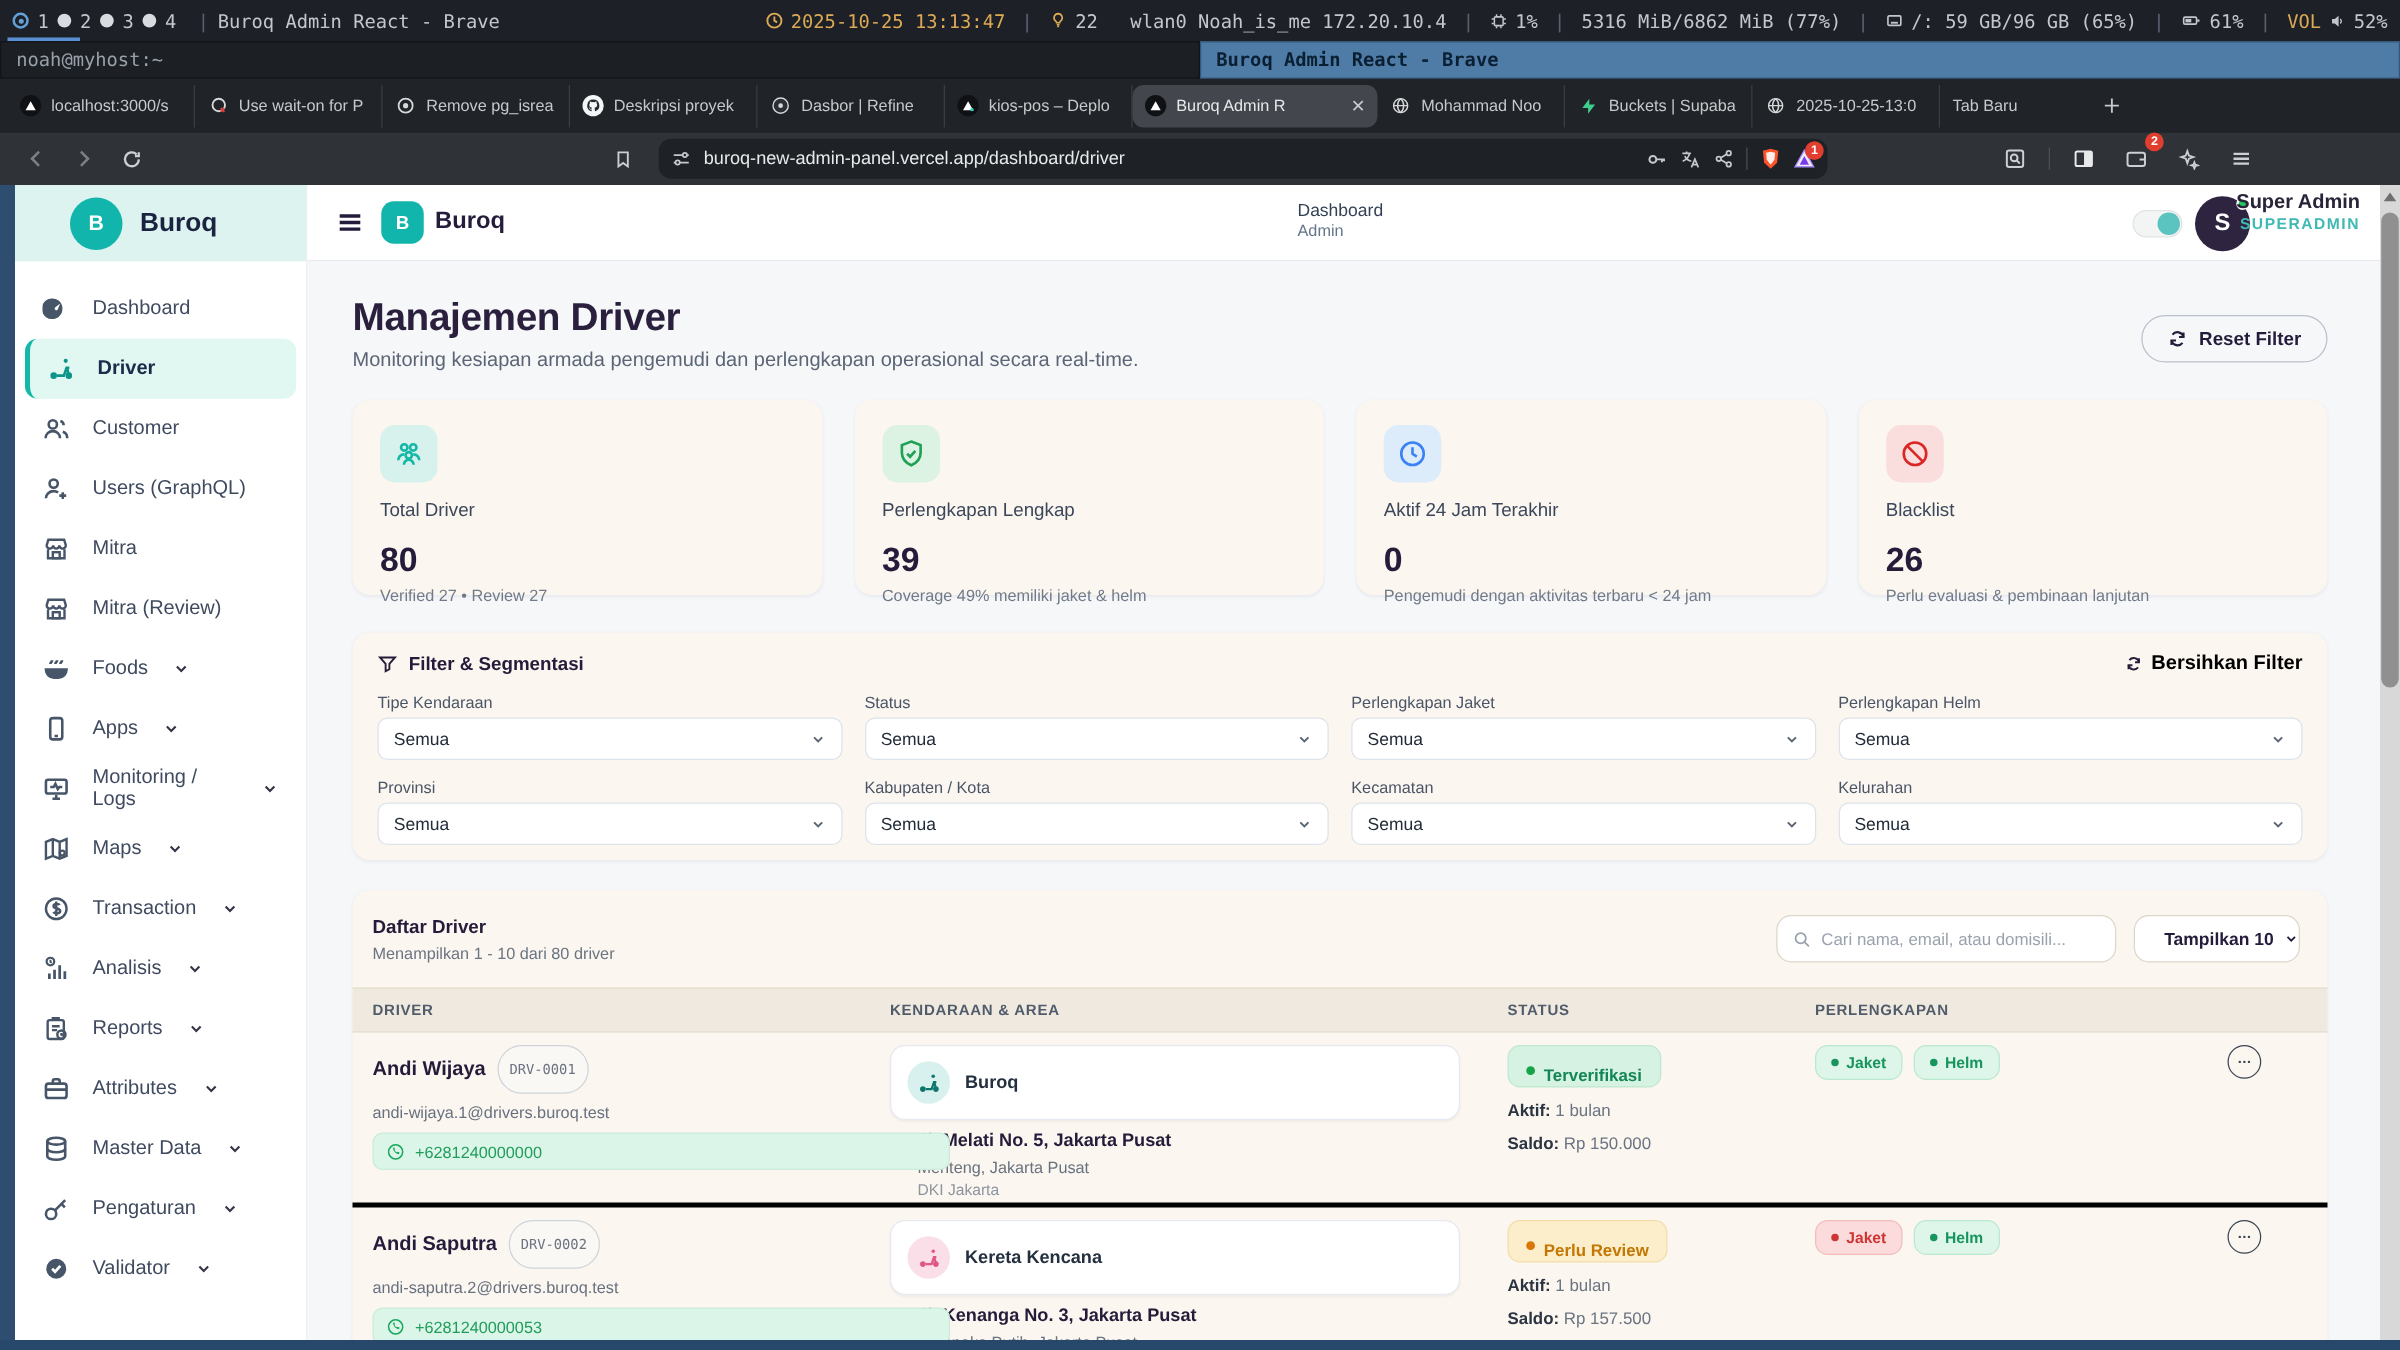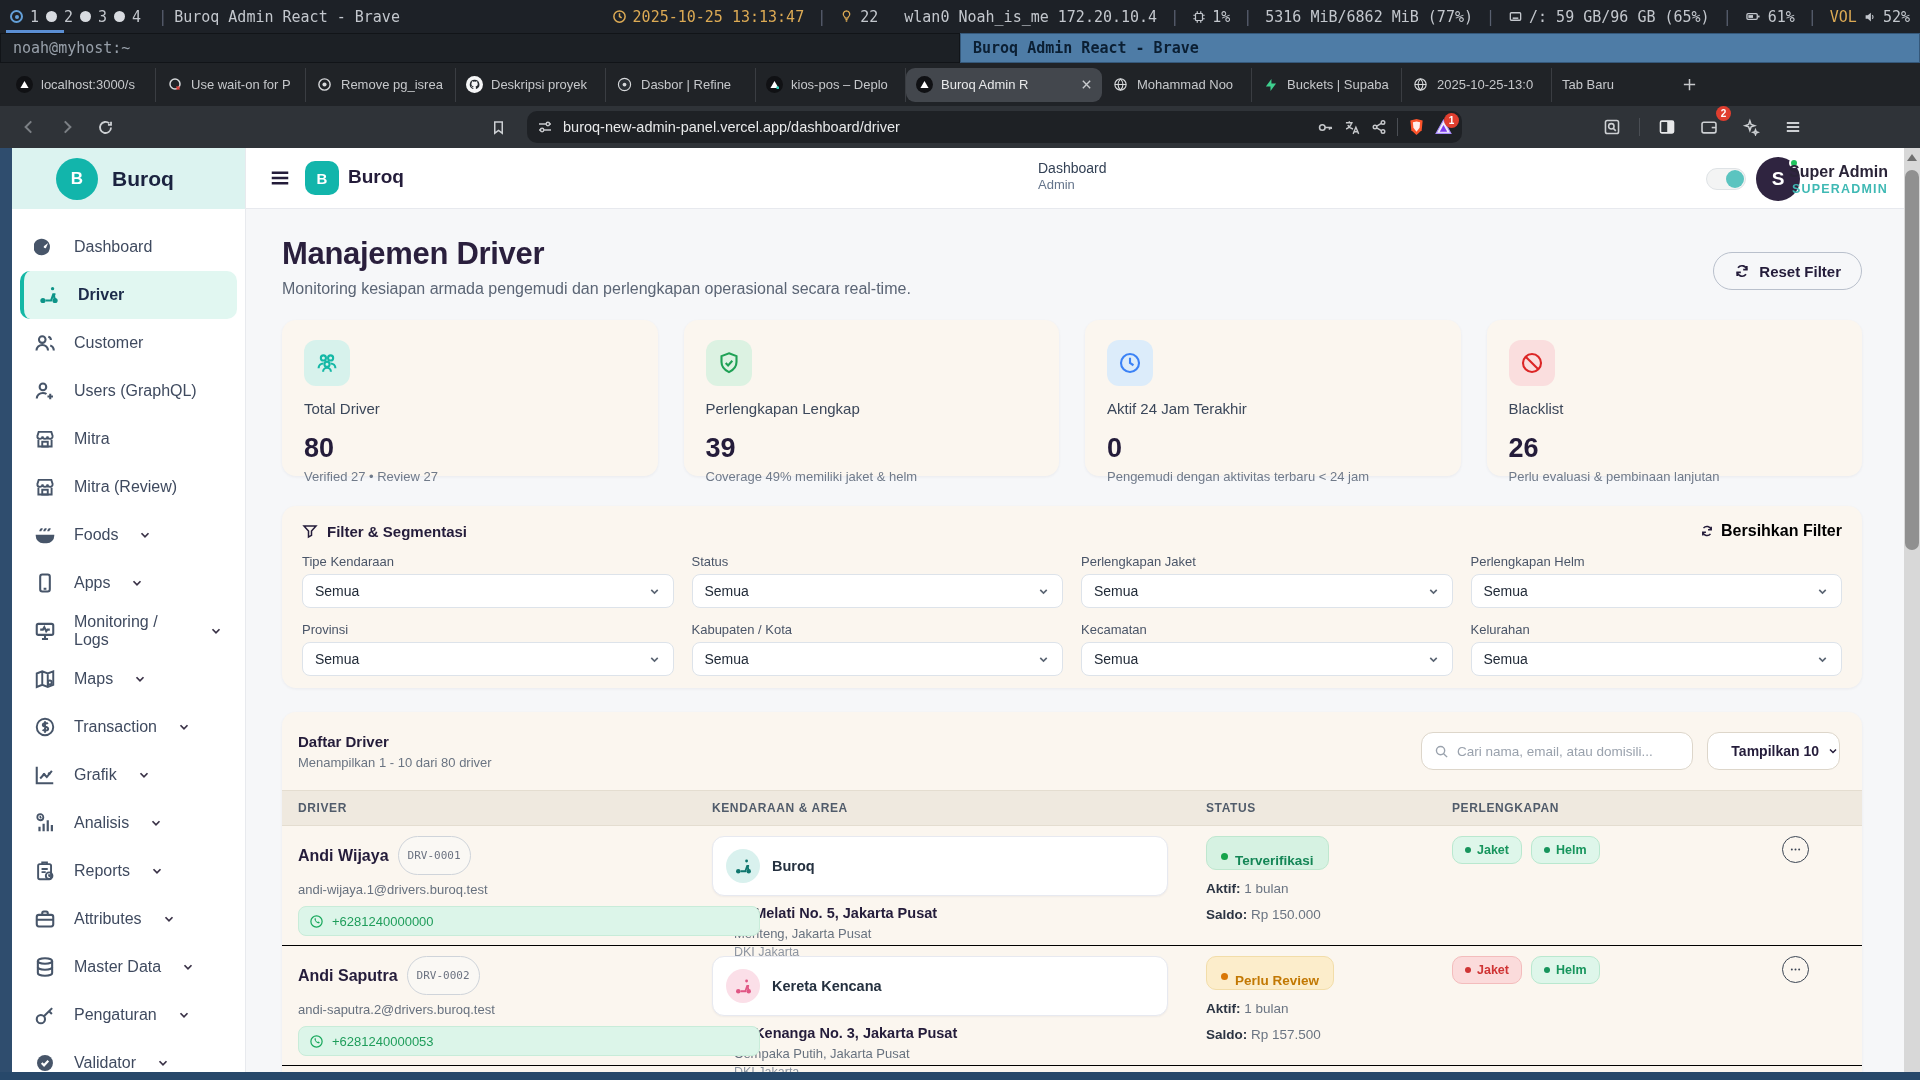--- a/index.html
+++ b/index.html
@@ -86,21 +86,21 @@
     font-weight:bold; font-size:15px; display:flex; align-items:center; justify-content:center; }
   .ah-brand { position:absolute; left:102px; top:18px; font-size:19px; font-weight:bold; color:#241c3a; }
   .crumb { position:absolute; left:792px; top:11px; line-height:1.3; }
   .crumb .c1 { font-size:14px; color:#334155; }
   .crumb .c2 { font-size:13px; color:#64748b; }
   .toggle { position:absolute; left:1460px; top:20px; width:40px; height:22px; border-radius:11px; background:#f3f4f4; border:1px solid #dfe3e6; }
   .toggle .knob { position:absolute; right:1px; top:1px; width:18px; height:18px; border-radius:50%; background:#5bc4c0; }
   .avatar { position:absolute; left:1510px; top:9px; width:44px; height:44px; border-radius:50%; background:#2f2440; color:#fff;
     font-size:19px; font-weight:bold; display:flex; align-items:center; justify-content:center; }
   .avatar .presence { position:absolute; right:1px; top:1px; width:10px; height:10px; border-radius:50%; background:#22c55e; border:2px solid #fff; }
-  .who { position:absolute; right:16px; top:14px; text-align:right; line-height:1.25; }
+  .who { position:absolute; right:16px; top:4px; text-align:right; line-height:1.25; }
   .who .nm { font-size:16px; font-weight:bold; color:#2a2438; }
   .who .rl { font-size:12.5px; font-weight:bold; color:#3fb9b4; letter-spacing:1.2px; }
 
   
   .content { position:absolute; left:0; top:61px; width:1658px; height:863px; overflow:hidden; background:#f6f7f9; padding:27px 42px 0 36px; }
   .titlerow { display:flex; align-items:flex-start; }
   .pg-title { font-size:31px; font-weight:bold; color:#2a1f3d; letter-spacing:-.3px; }
   .pg-sub { margin-top:8px; font-size:16px; color:#5b6575; }
   .resetbtn { margin-left:auto; margin-top:16px; height:38px; padding:0 20px; border:1.5px solid #b9c0cc; border-radius:19px;
     display:flex; align-items:center; gap:9px; font-size:15px; font-weight:bold; color:#241c3a; background:transparent; }
@@ -130,21 +130,21 @@
   .searchbox { margin-left:auto; width:272px; height:38px; background:#fff; border:1px solid #ddd6ca; border-radius:12px;
     display:flex; align-items:center; gap:8px; padding:0 12px; color:#9aa2ad; }
   .searchbox input { border:none; outline:none; flex:1; font-size:13.5px; color:#3b4454; background:transparent; font-family:"Liberation Sans",sans-serif; }
   .searchbox input::placeholder { color:#9aa2ad; }
   .sizebox { margin-left:14px; width:133px; height:38px; background:#fff; border:1px solid #ddd6ca; border-radius:12px;
     display:flex; align-items:center; justify-content:flex-end; gap:8px; font-size:14px; font-weight:bold; color:#241c3a; }
 
   .tgrid { display:grid; grid-template-columns:414px 494px 246px 330px 1fr; }
   .thead { background:#efe9df; border-top:1px solid #e4ddd0; border-bottom:1px solid #e4ddd0; height:36px; align-items:center; }
   .thead > div { font-size:12px; font-weight:bold; letter-spacing:.6px; color:#515c6b; padding-left:16px; }
-  .trow { height:120px; border-bottom:1px solid #000000; position:relative; }
+  .trow { height:140px; border-bottom:4px solid #000000; position:relative; }
   .trow > div { padding:10px 0 0 16px; position:relative; }
   .dname { font-size:16px; font-weight:bold; color:#241c3a; display:flex; align-items:center; gap:9px; }
   .dcode { font-family:"DejaVu Sans Mono",monospace; font-size:11px; font-weight:normal; color:#6b7280; border:1px solid #cfd4da;
     background:#faf8f4; border-radius:999px; padding:12px 9px; }
   .demail { margin-top:7px; font-size:13px; color:#67717f; }
   .wapill { margin-top:9px; width:462px; height:30px; background:#dcf5e9; border:1px solid #c8ecd9; border-radius:8px;
     display:flex; align-items:center; gap:8px; padding:0 10px; font-size:13px; color:#1f9d5b; position:relative; z-index:1; }
   .vcard { width:456px; height:60px; background:#fff; border:1px solid #e7e9f0; border-radius:12px; box-shadow:0 1px 2px rgba(40,35,70,.05);
     display:flex; align-items:center; gap:12px; padding:0 13px; }
   .vico { width:34px; height:34px; border-radius:50%; display:flex; align-items:center; justify-content:center; }
@@ -586,36 +586,20 @@
             </span>
           <span>Transaction</span>
           <span class="chev">
               <svg width="14" height="14" viewBox="0 0 16 16" fill="none" stroke="currentColor" stroke-width="2">
                 <path d="M4 6l4 4 4-4"></path>
               </svg>
             </span>
         </div>
         <div class="nav-item">
           <span class="nico">
-              <svg width="22" height="22" viewBox="0 0 16 16" fill="none" stroke="currentColor" stroke-width="1.5">
-                <path d="M2 2v12h12"></path>
-                <path d="M4.5 10.5l2.8-3 2 2L13 5"></path>
-                <circle cx="7.3" cy="7.5" r="1" fill="currentColor" stroke="none"></circle>
-                <circle cx="11" cy="7" r="1" fill="currentColor" stroke="none"></circle>
-              </svg>
-            </span>
-          <span>Grafik</span>
-          <span class="chev">
-              <svg width="14" height="14" viewBox="0 0 16 16" fill="none" stroke="currentColor" stroke-width="2">
-                <path d="M4 6l4 4 4-4"></path>
-              </svg>
-            </span>
-        </div>
-        <div class="nav-item">
-          <span class="nico">
               <svg width="22" height="22" viewBox="0 0 16 16" fill="none" stroke="currentColor" stroke-width="1.6">
                 <path d="M4 14v-3.2M7 14V8.6M10 14V6M13 14V9.4"></path>
                 <circle cx="4.6" cy="3.8" r="2.2" stroke-width="1.3"></circle>
                 <path d="M4.6 2.8v1.2l.8.5" stroke-width="1.1"></path>
               </svg>
             </span>
           <span>Analisis</span>
           <span class="chev">
               <svg width="14" height="14" viewBox="0 0 16 16" fill="none" stroke="currentColor" stroke-width="2">
                 <path d="M4 6l4 4 4-4"></path>

